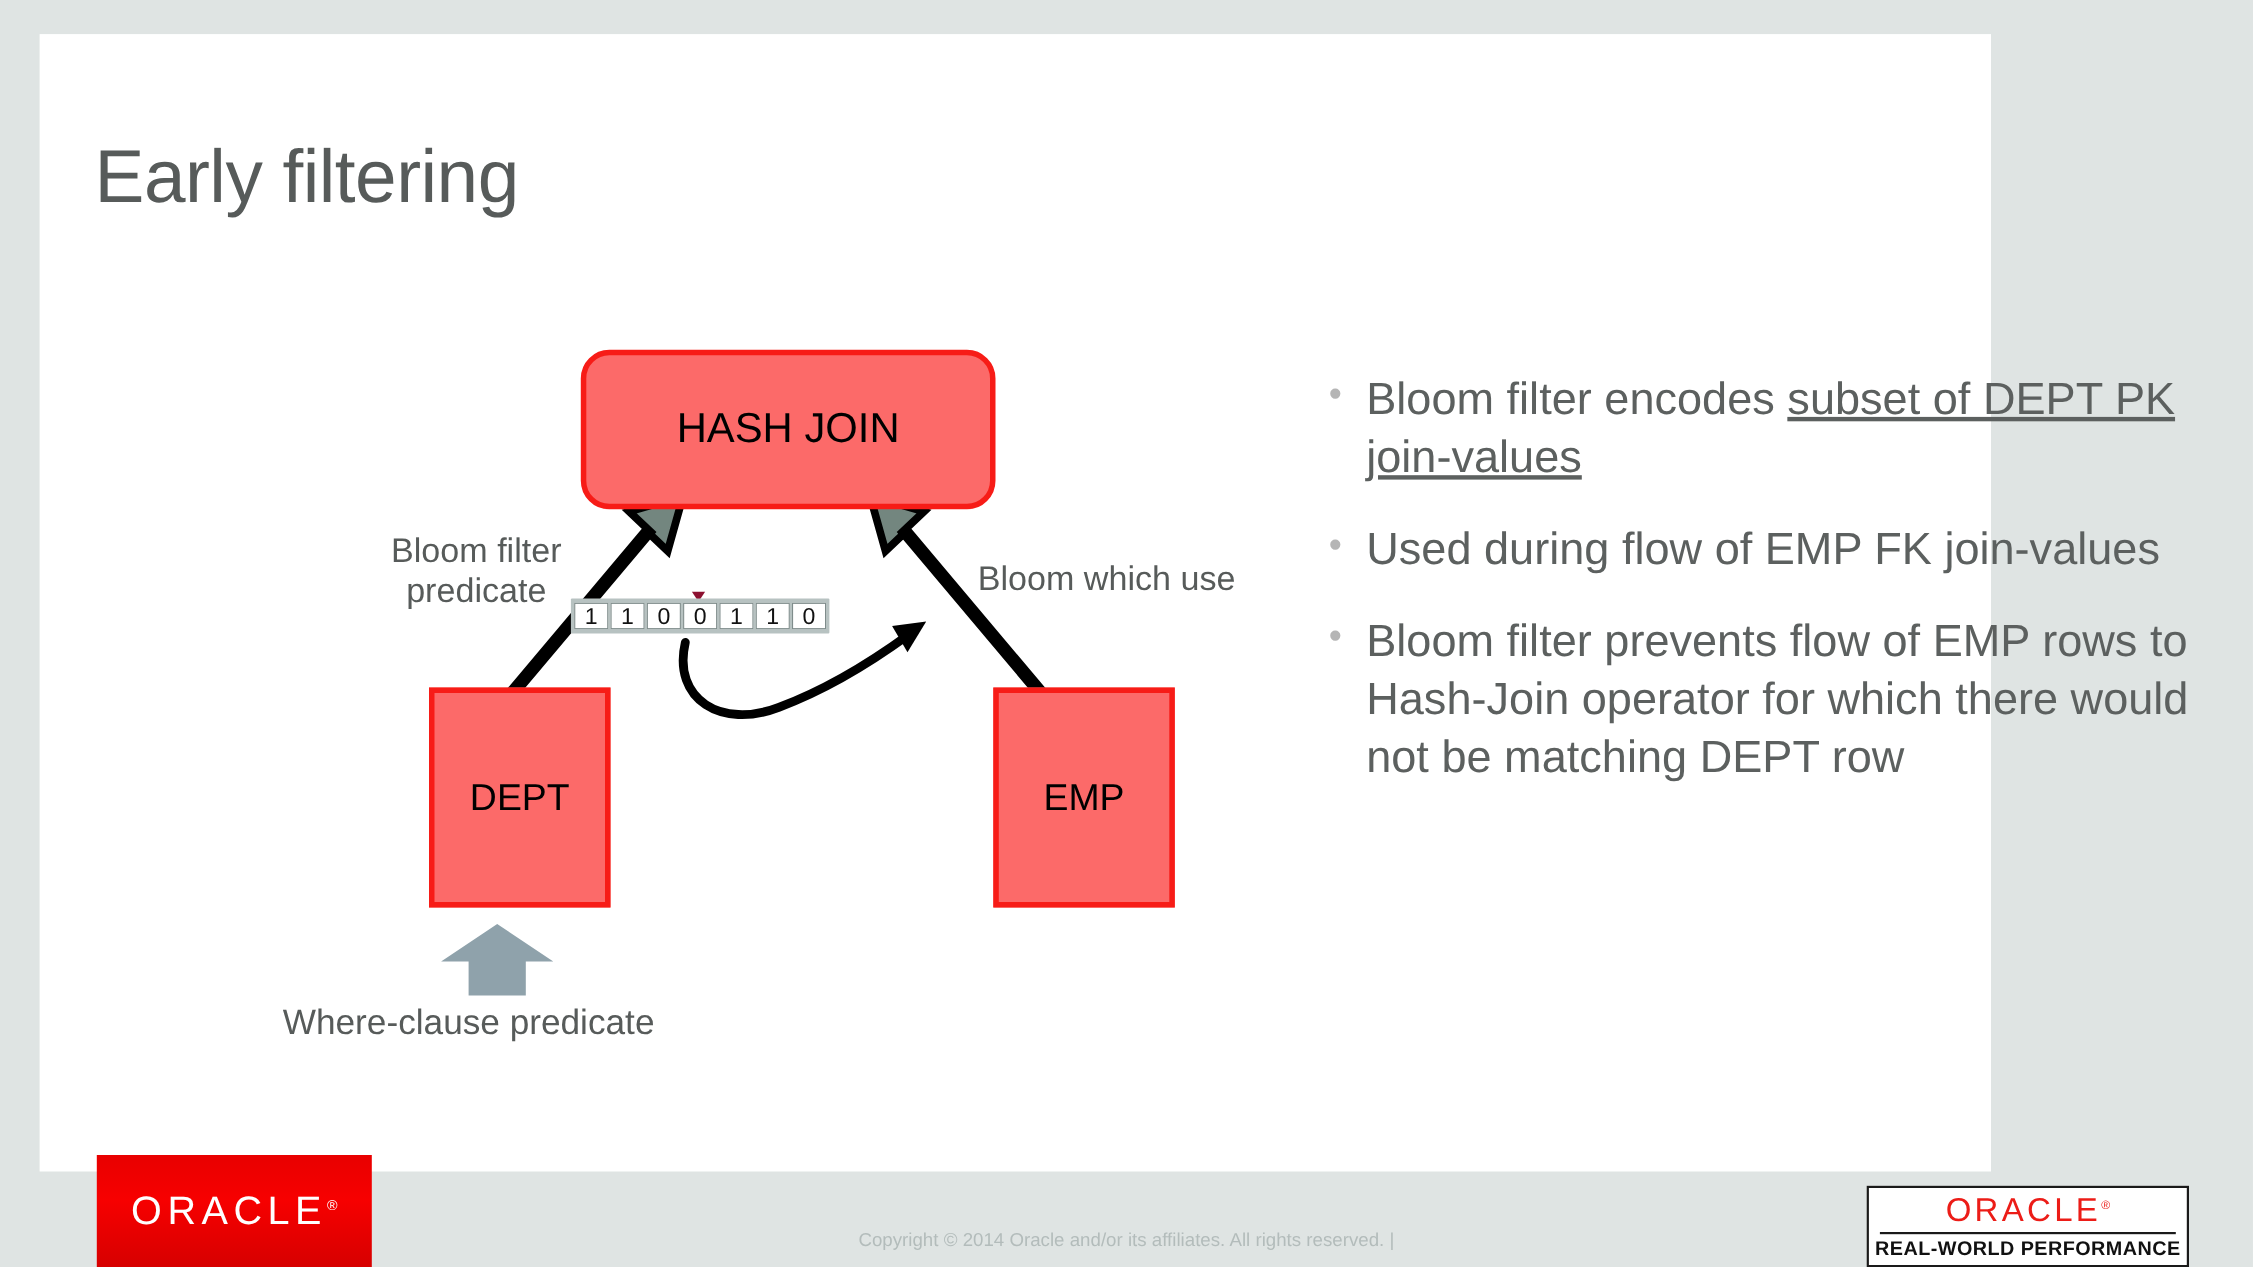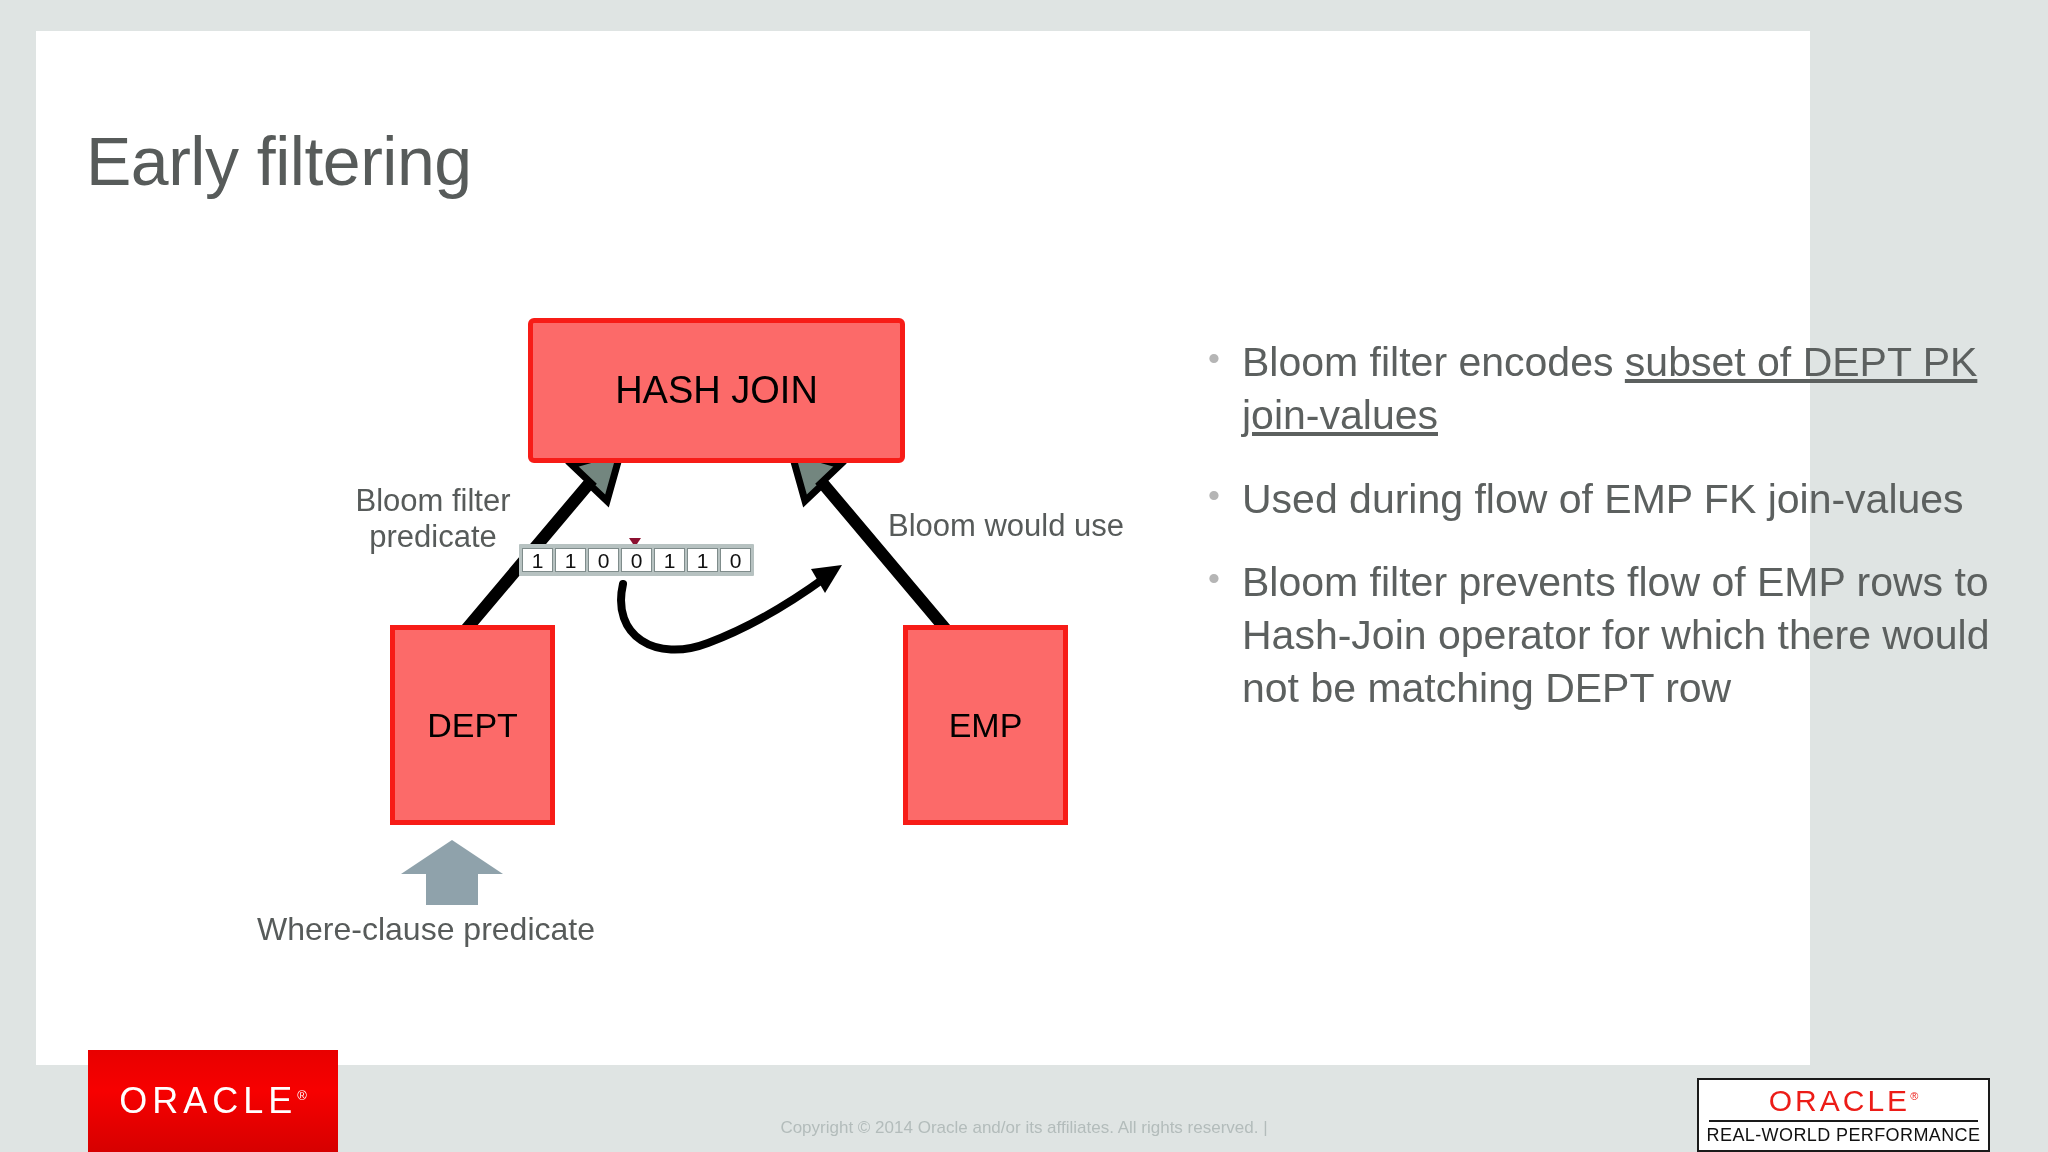--- a/index.html
+++ b/index.html
@@ -62,21 +62,21 @@
     color: #000000;
     font-size: 34px;
     font-family: "Liberation Sans", sans-serif;
   }
 
   #node-hashjoin {
     left: 492px;
     top: 287px;
     width: 377px;
     height: 145px;
-    border-radius: 6px;
+    border-radius: 26px;
     font-size: 38px;
   }
 
   #node-dept {
     left: 354px;
     top: 594px;
     width: 165px;
     height: 200px;
   }
 
@@ -251,21 +251,21 @@
   #rwp-oracle-word sup { font-size: 11px; letter-spacing: 0; }
   #rwp-divider {
     width: 100%;
     height: 2px;
     background: #1a1a1a;
     margin: 4px 0 4px 0;
   }
   #rwp-tagline {
     color: #111111;
     font-size: 18px;
-    font-weight: normal;
+    font-weight: bold;
     letter-spacing: 0.4px;
     line-height: 1;
     white-space: nowrap;
   }
 </style>
 </head>
 <body>
 
 <div id="slide-root">
 
@@ -313,21 +313,21 @@
         <span class="bit-cell">1</span>
         <span class="bit-cell">0</span>
         <span class="bit-cell">0</span>
         <span class="bit-cell">1</span>
         <span class="bit-cell">1</span>
         <span class="bit-cell">0</span>
       </div>
 
       <div class="diagram-label" id="label-bf-creation">Bloom filter predicate</div>
 
-      <div class="diagram-label" id="label-bf-use">Bloom would use</div>
+      <div class="diagram-label" id="label-bf-use">Bloom which use</div>
 
       <div class="diagram-label" id="label-where-predicate">Where-clause predicate</div>
 
     </div>
 
     <div id="bullet-column">
 
       <div class="bullet-item">
         <span class="bullet-dot">•</span>
         <span class="bullet-text"><span>Bloom filter encodes </span><span class="u">subset of DEPT PK join-values</span></span>

